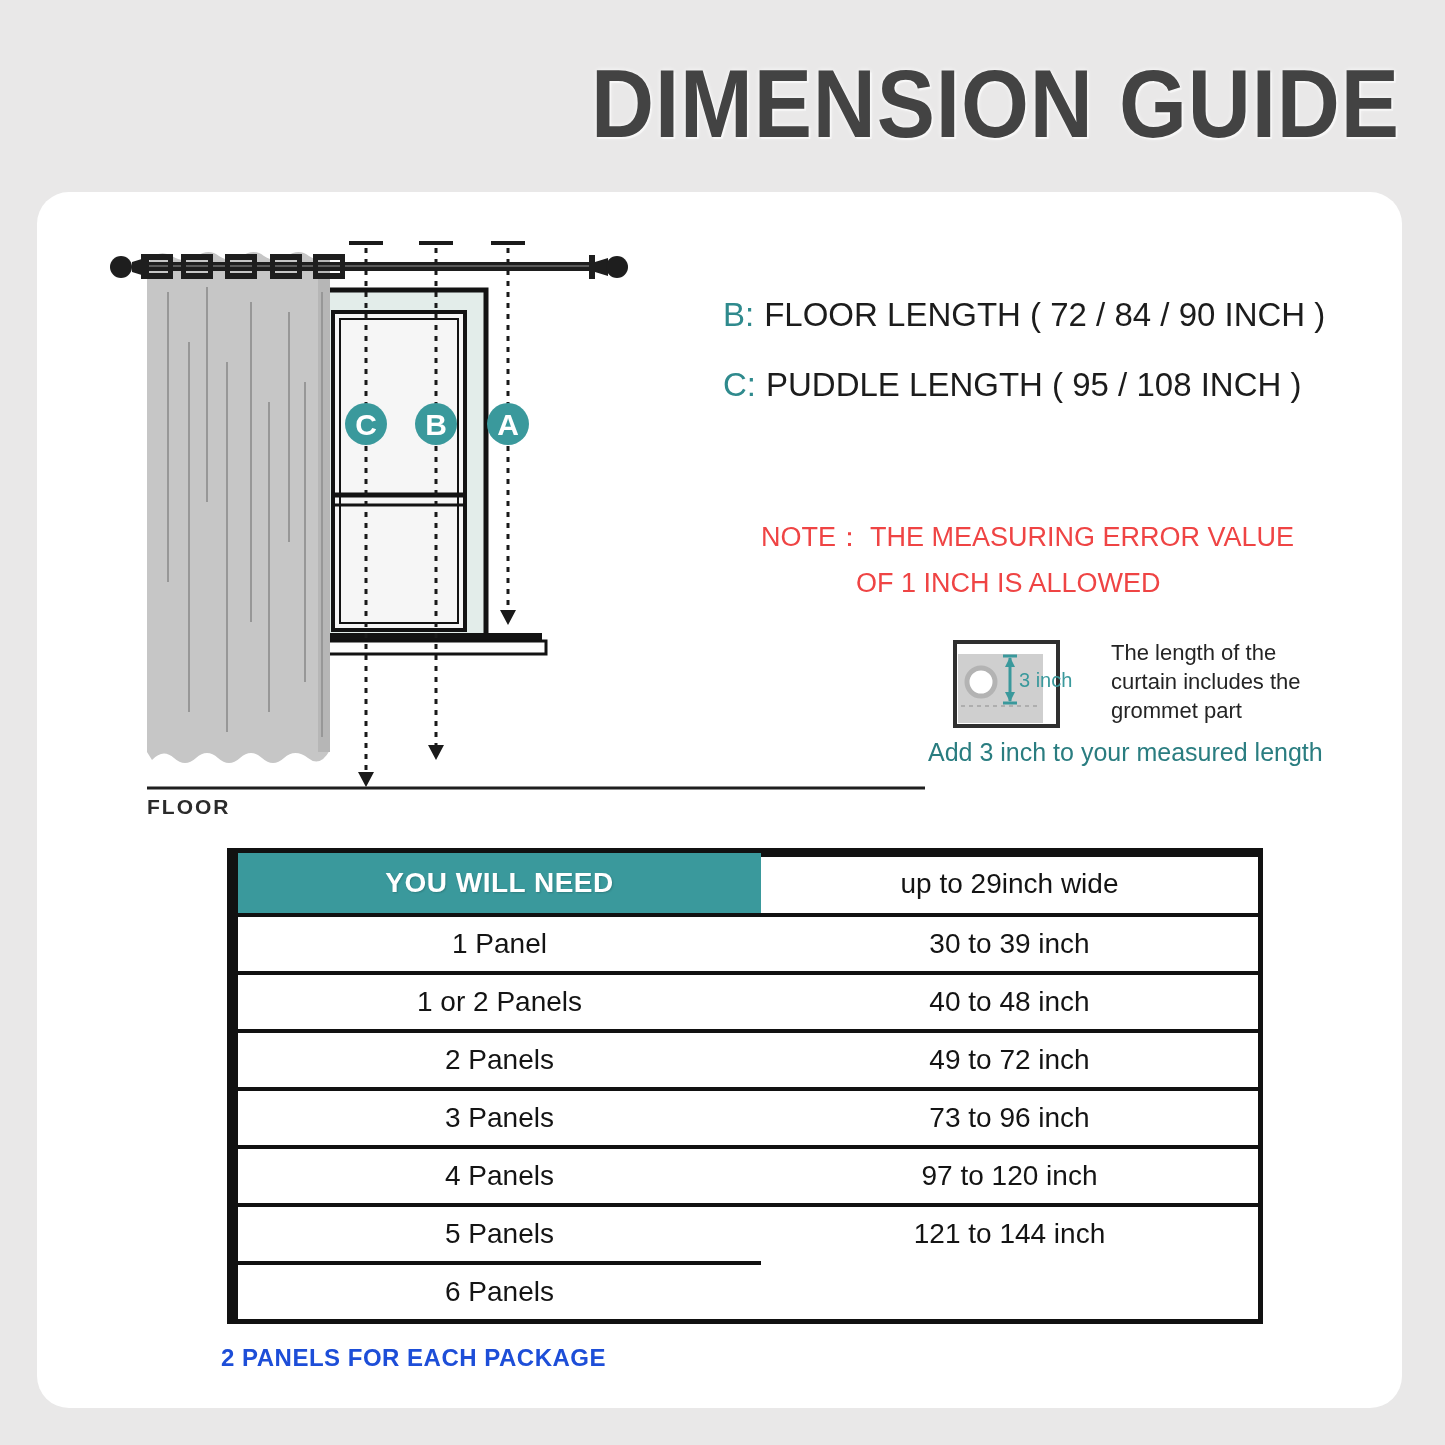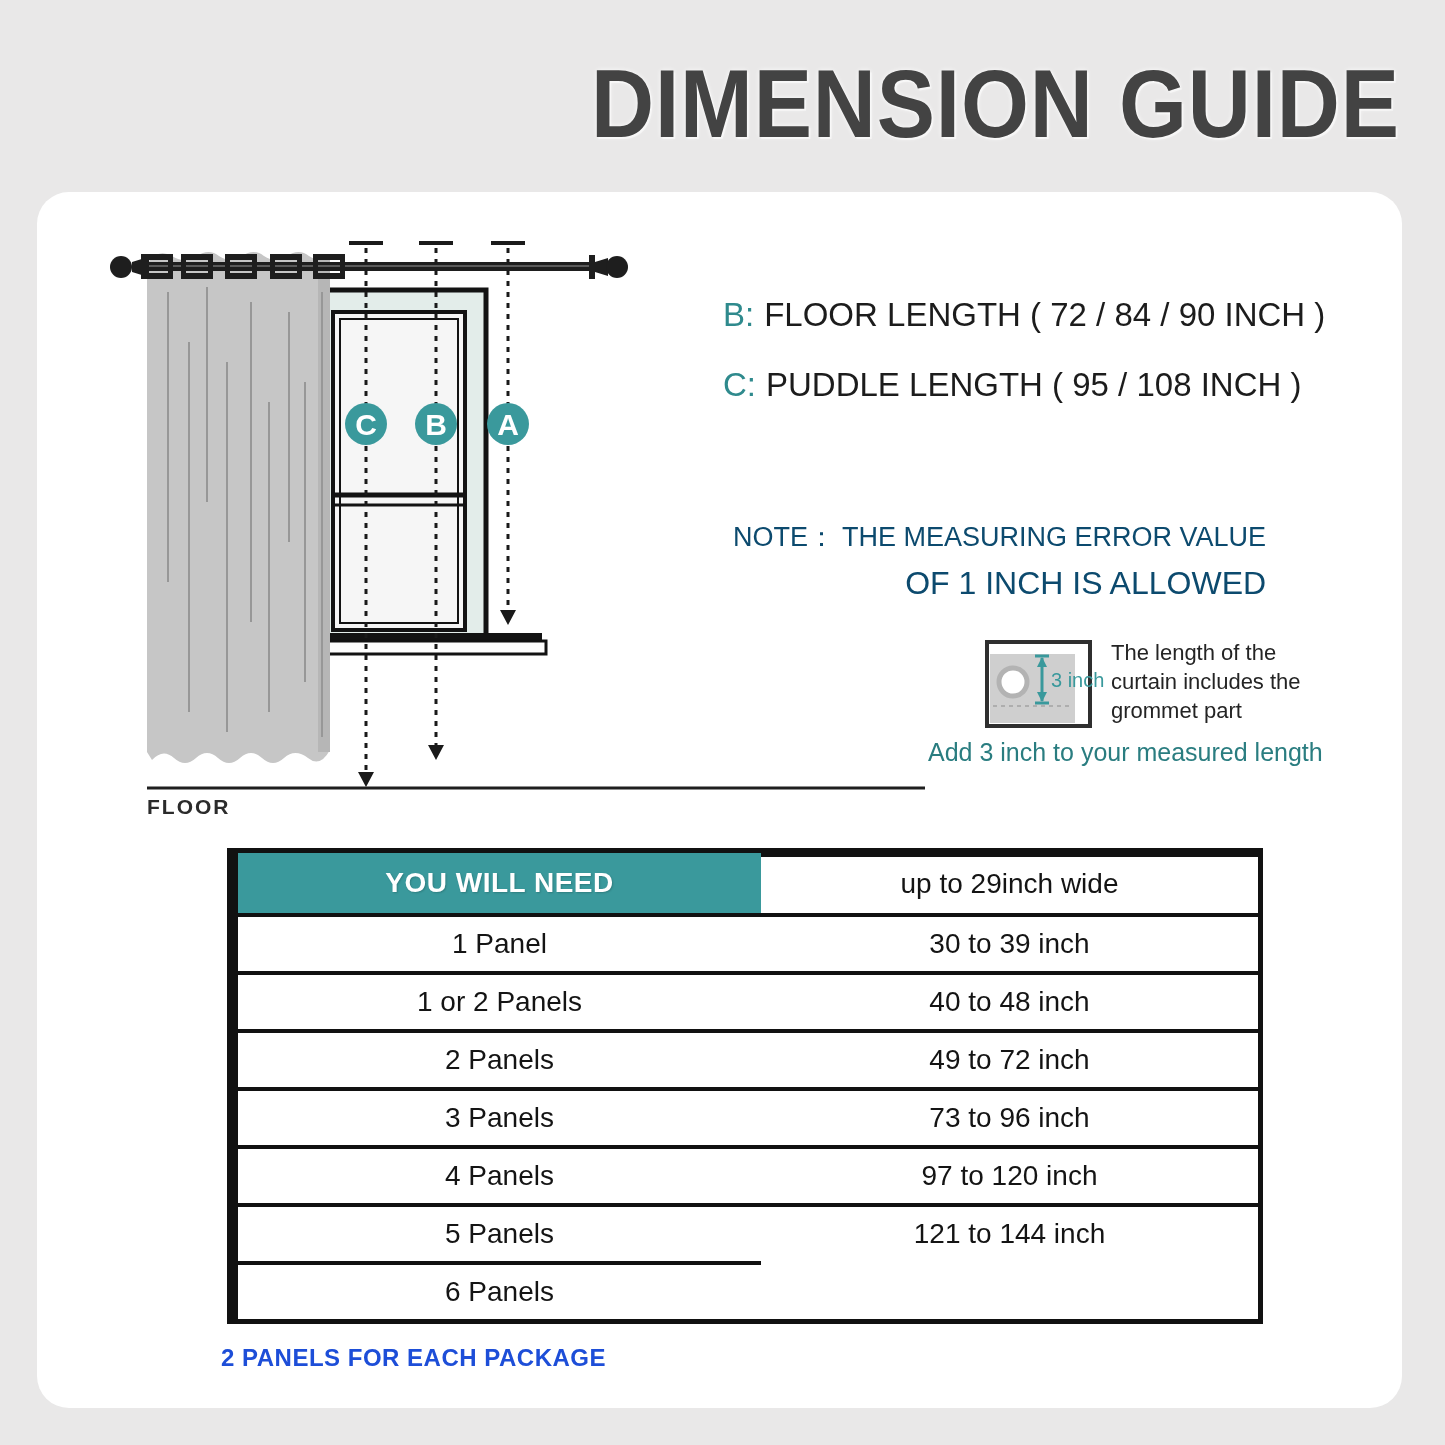--- a/index.html
+++ b/index.html
@@ -23,25 +23,25 @@
   .panel{
     position:absolute;left:37px;top:192px;width:1365px;height:1216px;
     background:#ffffff;border-radius:32px;
   }
   .panel svg.diagram{position:absolute;left:0;top:0;pointer-events:none;}
   
   .specs{position:absolute;left:686px;top:104px;z-index:2;}
   .spec-line{font-size:33px;line-height:37px;margin-bottom:33px;color:#1c1c1c;white-space:nowrap;}
   .spec-letter{color:#2f8a8d;margin-right:10px;}
   
-  .note{position:absolute;left:696px;top:328px;z-index:2;color:#0c4a6e;}
+  .note{position:absolute;left:724px;top:328px;z-index:2;color:#ef4444;}
   .note-line1{font-size:27px;line-height:34px;white-space:nowrap;}
-  .note-line2{font-size:32px;line-height:34px;margin-top:12px;margin-left:95px;white-space:nowrap;text-align:right;}
-  
-  .grommet-box{position:absolute;left:916px;top:448px;width:110px;height:90px;z-index:2;margin-left:32px;}
+  .note-line2{font-size:27px;line-height:34px;margin-top:12px;margin-left:95px;white-space:nowrap;}
+  
+  .grommet-box{position:absolute;left:916px;top:448px;width:110px;height:90px;z-index:2;}
   .grommet-box svg{overflow:visible;}
   .grommet-desc{
     position:absolute;left:1074px;top:446px;width:198px;z-index:2;
     font-size:22px;line-height:29px;color:#242424;
   }
   .grommet-add{
     position:absolute;left:891px;top:546px;width:400px;z-index:2;
     font-size:25px;color:#2a7d80;white-space:nowrap;
   }
   

